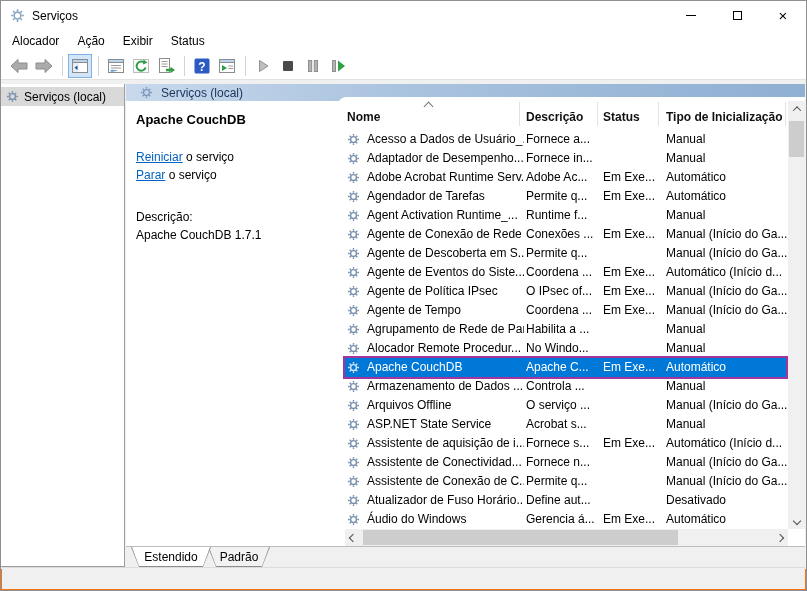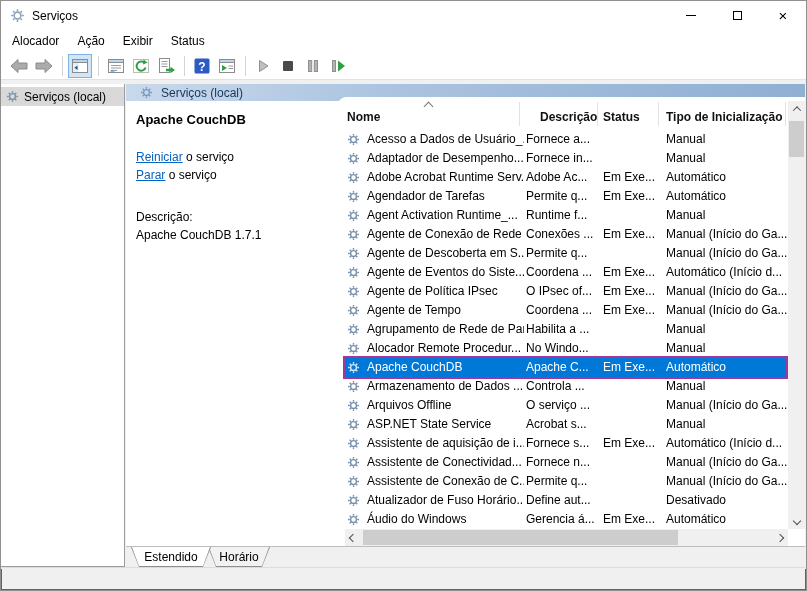--- a/index.html
+++ b/index.html
@@ -1,18 +1,18 @@
 <!DOCTYPE html>
 <html style="--selection_bg: #0078d7; --selection_border: #a4359d; --link: #0563c1; --band_from: #c9d9ec; --band_to: #8fafd3;"><head>
 <meta charset="utf-8">
 <style>
   * { box-sizing: border-box; margin: 0; padding: 0; }
   html,body { background:#c8c8c8; }
   body { font-family: "Liberation Sans", sans-serif; font-size: 12px; color:#000; }
-  .window { position:relative; width:807px; height:591px; background:#4d7c0f; border:1px solid #8f8f8f; overflow:hidden; }
+  .window { position:relative; width:807px; height:591px; background:#f97316; border:1px solid #8f8f8f; overflow:hidden; }
 
   
   .titlebar { position:absolute; left:0; top:0; right:0; height:29px; background:#fff; }
   .app-icon { position:absolute; left:9px; top:7px; width:15px; height:15px; }
   .title-text { position:absolute; left:31px; top:8px; font-size:12px; }
   .caption-btns { position:absolute; right:0; top:0; height:29px; display:flex; }
   .cap-btn { width:46px; height:29px; display:flex; align-items:center; justify-content:center; }
   .glyph-min { width:10px; border-top:1px solid #000; }
   .glyph-max { width:9px; height:9px; border:1px solid #000; }
   .glyph-close { font-size:15px; line-height:1; color:#000; }
@@ -44,21 +44,21 @@
   .detail-name { font-weight:bold; font-size:13px; margin-top:4px; }
   .detail-links { margin-top:21px; line-height:18px; }
   .link { color:var(--link,#0563c1); text-decoration:underline; }
   .detail-desc { margin-top:24px; line-height:18px; }
 
   
   .card { position:absolute; left:211px; top:13px; right:0; height:449px; background:#fff; border-top-left-radius:10px; overflow:hidden; }
   .lv-header { position:absolute; left:0; top:0; right:17px; height:33px; background:#fff;font-weight:bold; }
   .col-label { position:absolute; top:13px; white-space:nowrap; color:#111; }
   .col-nome   { left:10px; }
-  .col-desc   { left:203px; }
+  .col-desc   { left:189px; }
   .col-status { left:266px; }
   .col-tipo   { left:329px; }
   .col-div { position:absolute; top:5px; width:1px; height:24px; background:#e2e2e2; }
   .sort-up { position:absolute; left:88px; top:6px; width:7px; height:7px; border-left:1.3px solid #757575; border-top:1.3px solid #757575; transform:rotate(45deg); }
 
   .rows { position:absolute; left:8px; top:33px; right:19px; }
   .svc-row { position:relative; height:19px; line-height:19px; white-space:nowrap; }
   .svc-row span { position:absolute; overflow:hidden; }
   .svc-icon { left:2px; top:3px; width:13px; height:13px; }
   .c-name   { left:22px;  width:157px; }
@@ -585,21 +585,21 @@
       </div>
 
       <div class="tabstrip">
         <div class="tab active tab-estendido">
           <div class="tab-in">
               <span>Estendido</span>
             </div>
         </div>
         <div class="tab inactive tab-padrao">
           <div class="tab-in">
-              <span>Horário</span>
+              <span>Padrão</span>
             </div>
         </div>
       </div>
     </div>
   </div>
 
   <div class="statusbar"></div>
 </div>
 
 </body></html>

